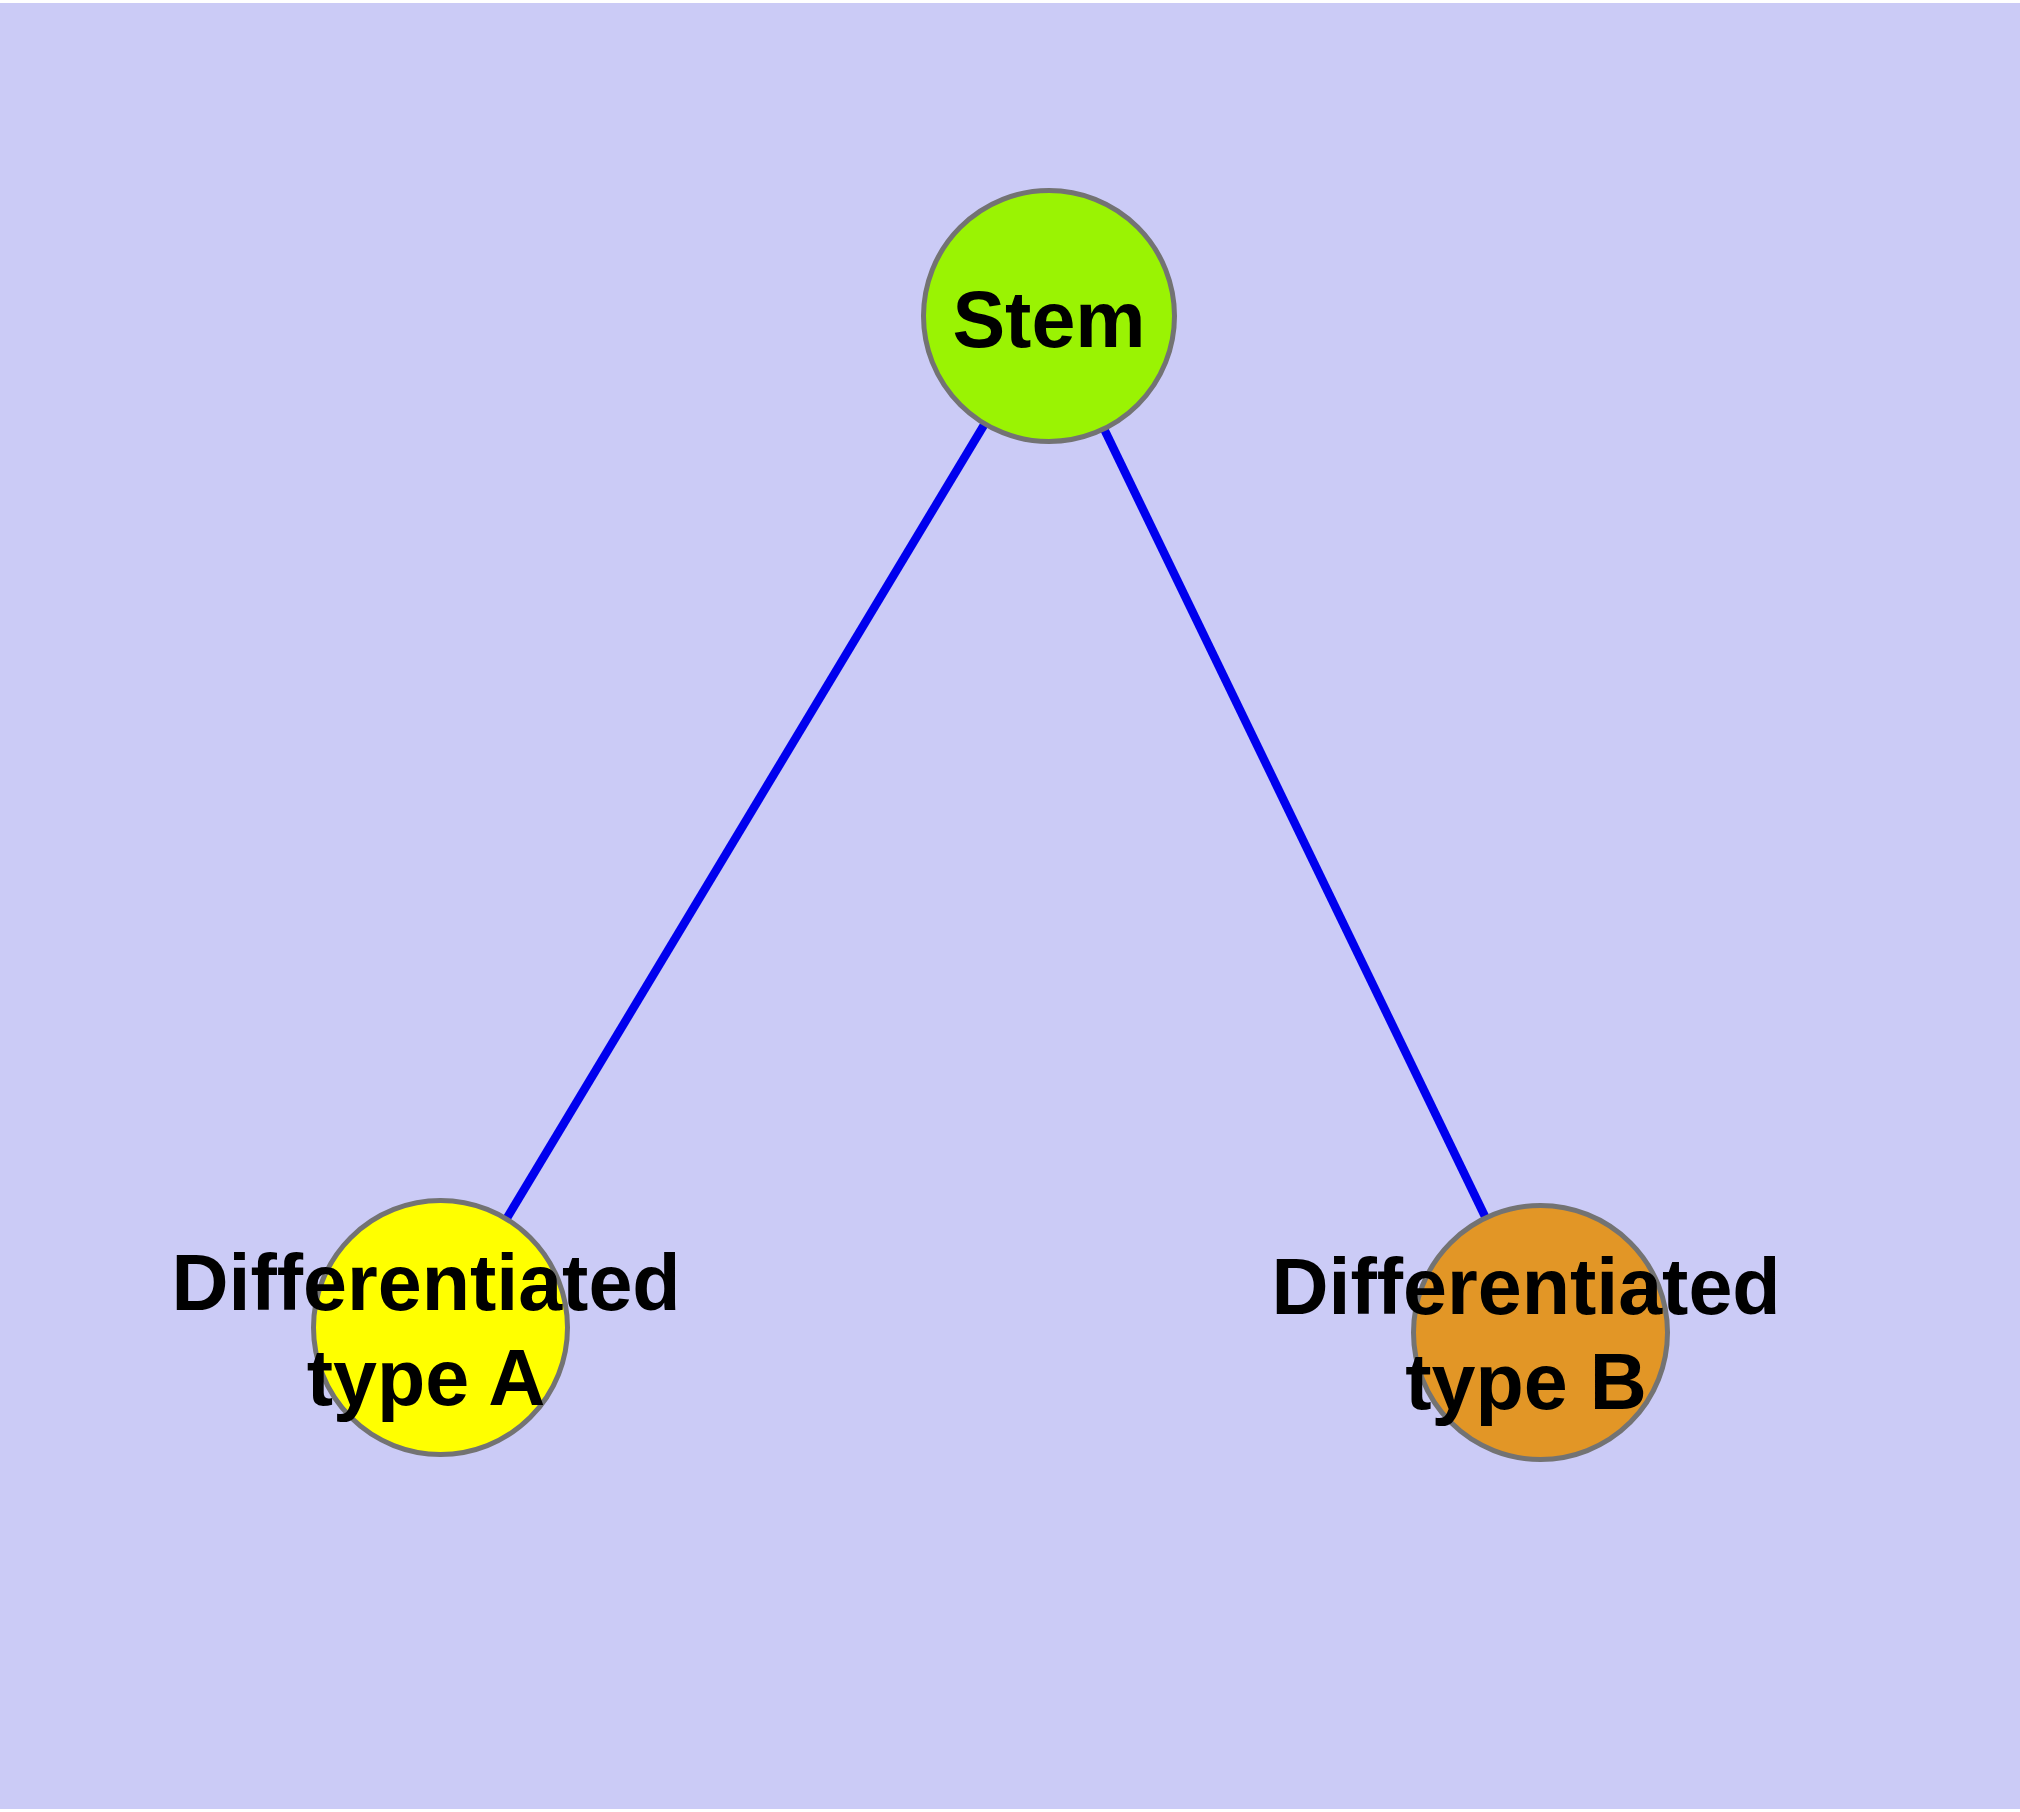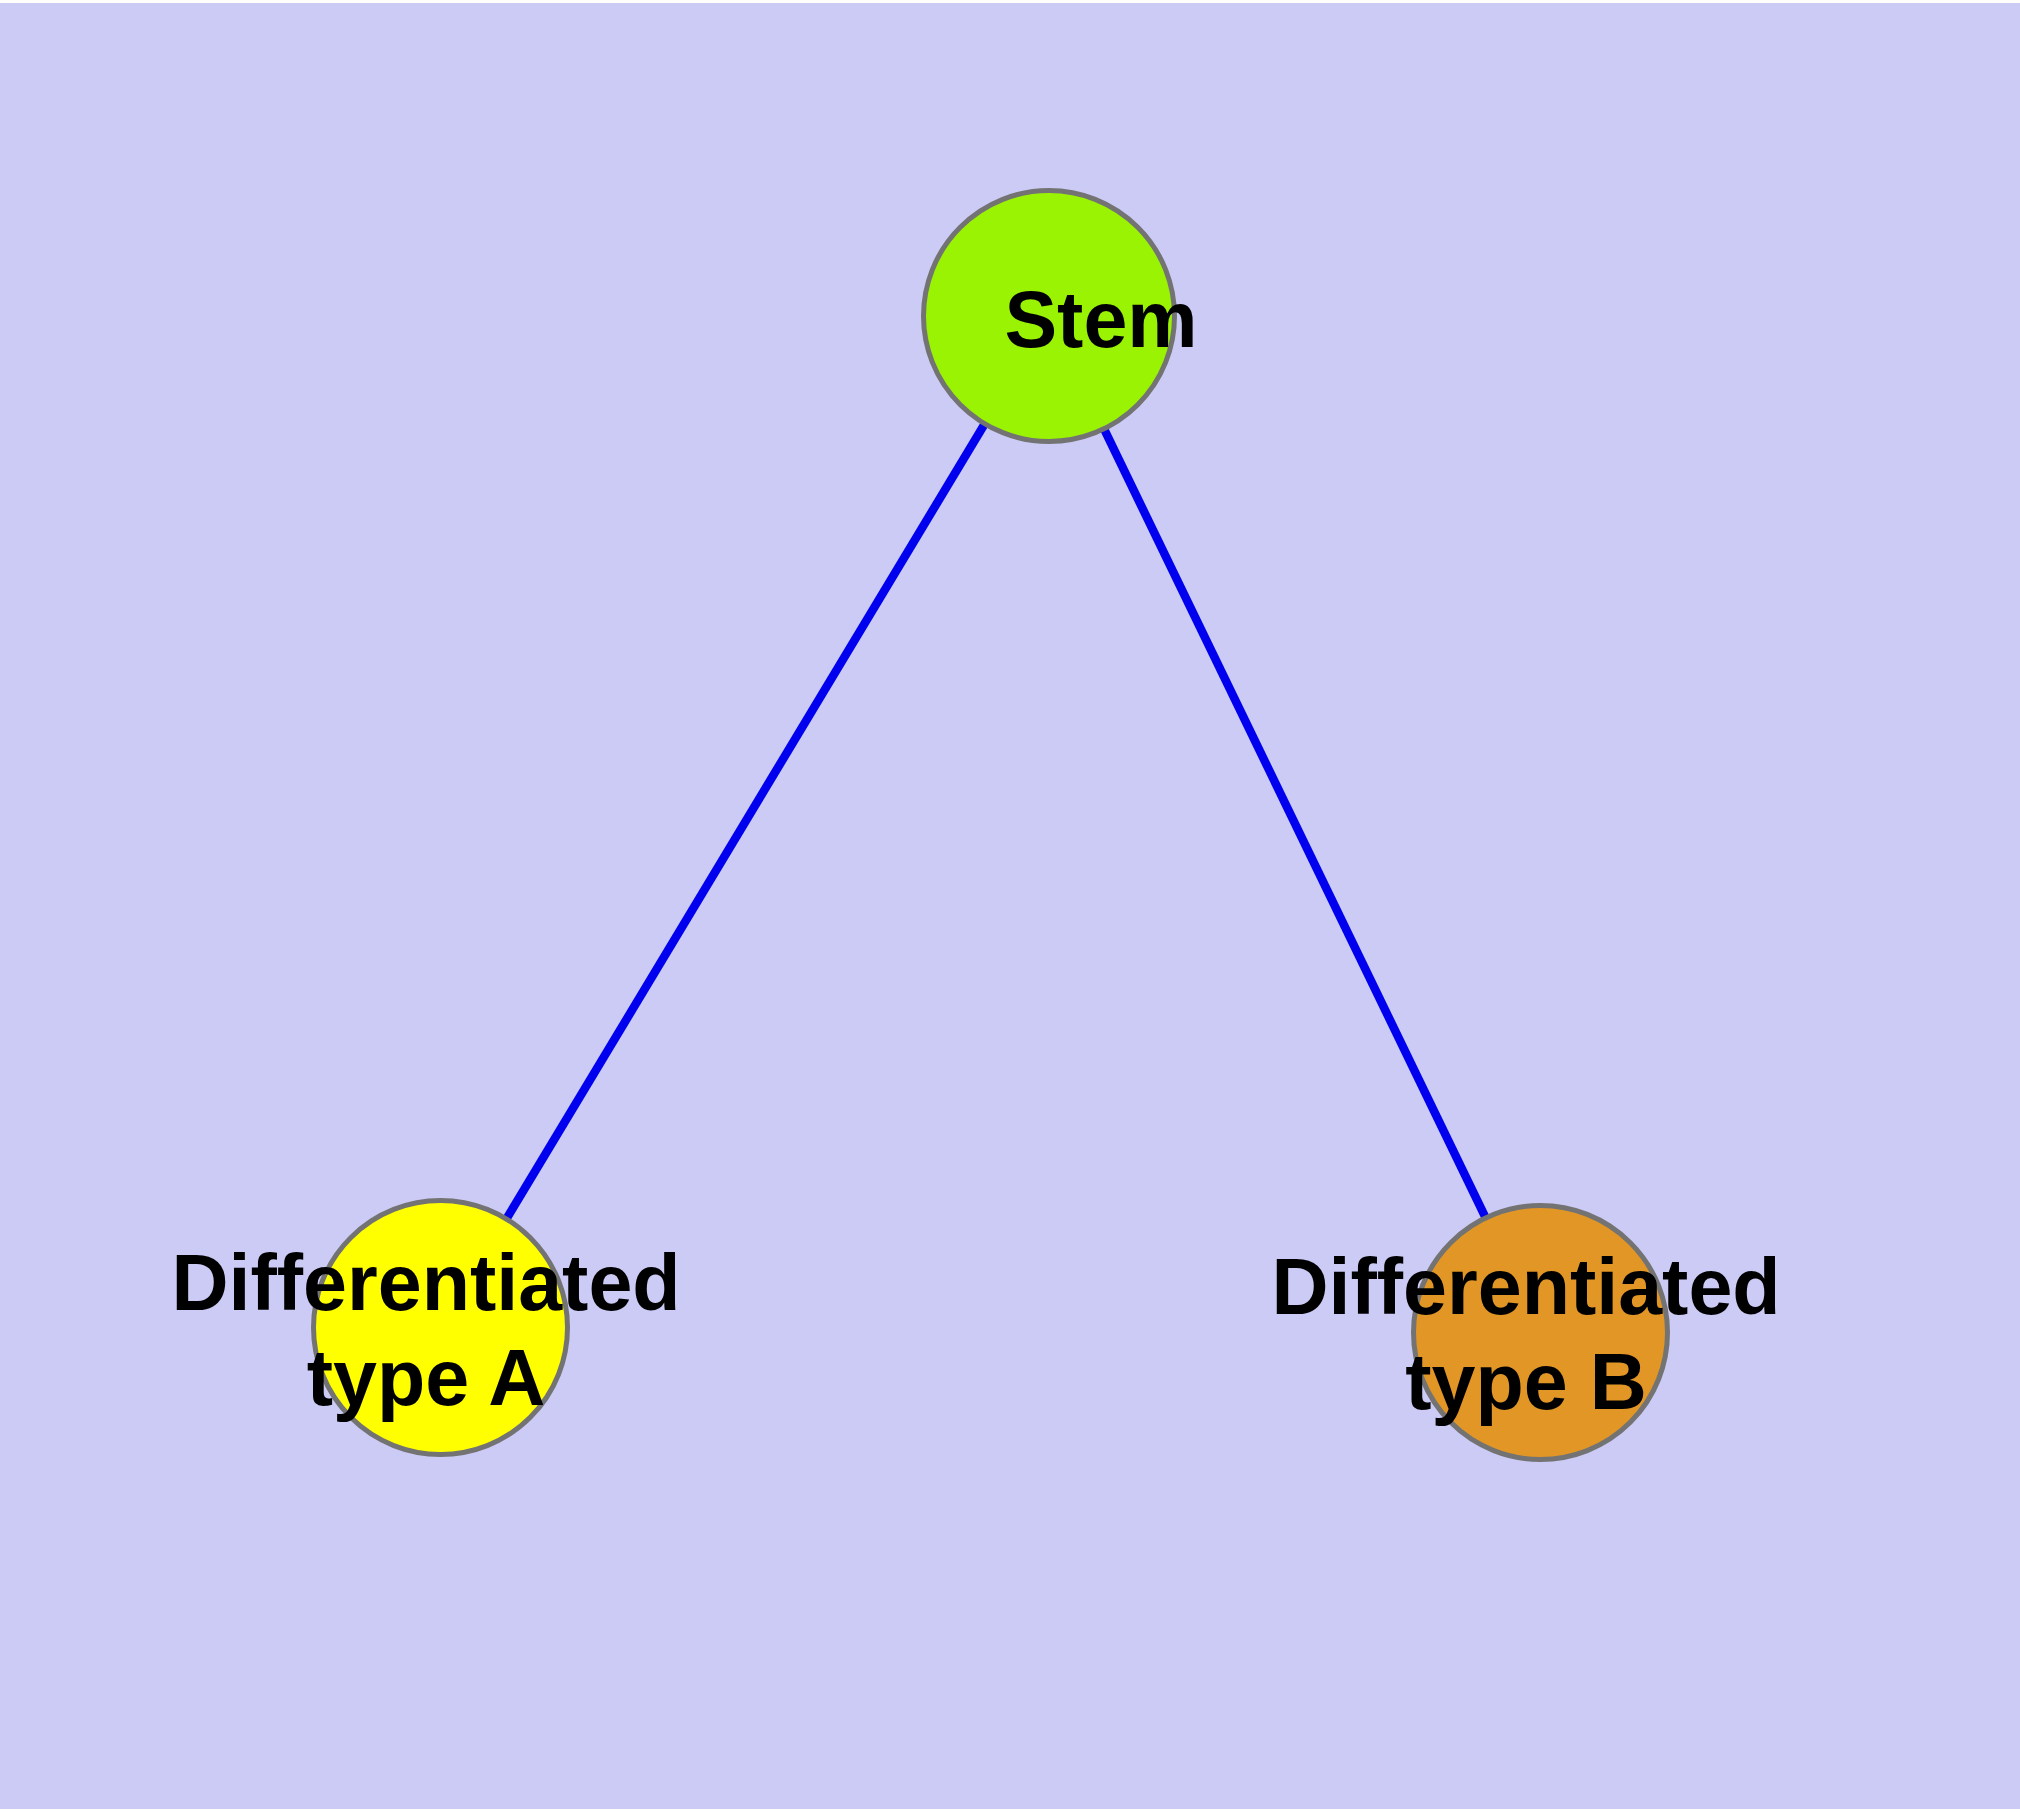--- a/index.html
+++ b/index.html
@@ -45,21 +45,21 @@
     transform: translate(-50%, -50%);
     font-size: 79px;
     font-weight: bold;
     line-height: 1.2;
     color: #000000;
     text-align: center;
     white-space: pre-line;
     width: max-content;
     pointer-events: none;
   }
-  .node-label.stem  { left: 1101px; top:  320px; }
+  .node-label.stem  { left: 1049px; top:  320px; }
   .node-label.typeA { left:  426px; top: 1331px; }
   .node-label.typeB { left: 1526px; top: 1335px; }
 </style>
 </head>
 <body>
 
 <div class="canvas" style="background: rgb(203, 203, 246);">
 
   <svg class="edges-layer" viewBox="0 0 2384 2138" xmlns="http://www.w3.org/2000/svg">
     <line x1="1238" y1="373" x2="521" y2="1565" stroke-width="10" stroke="#0000ee"></line>

